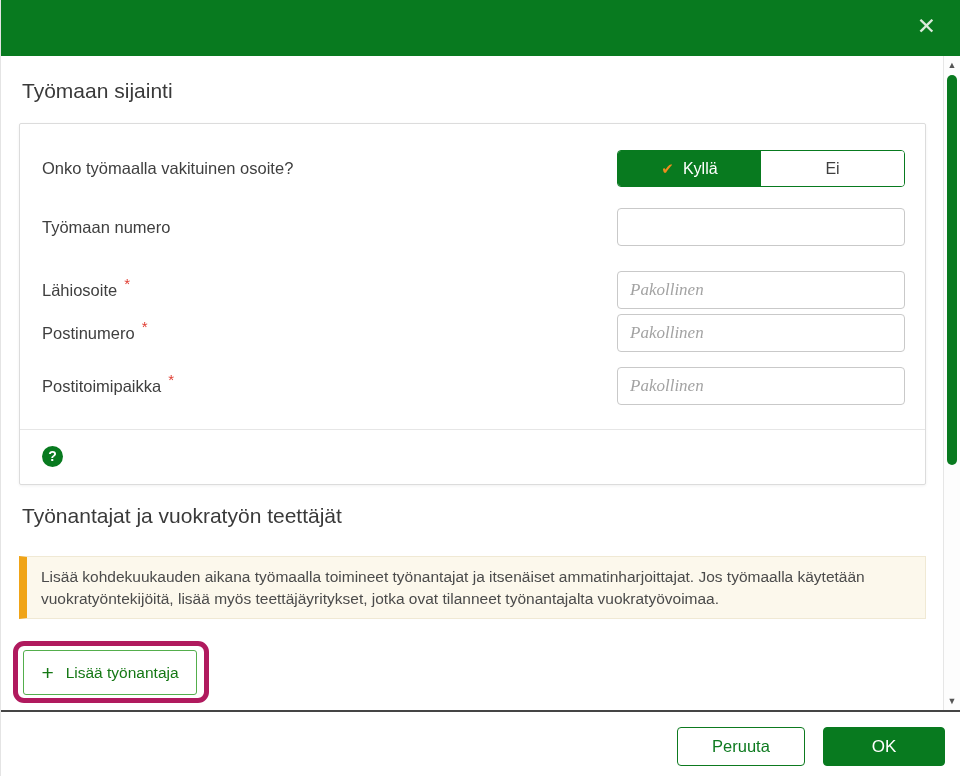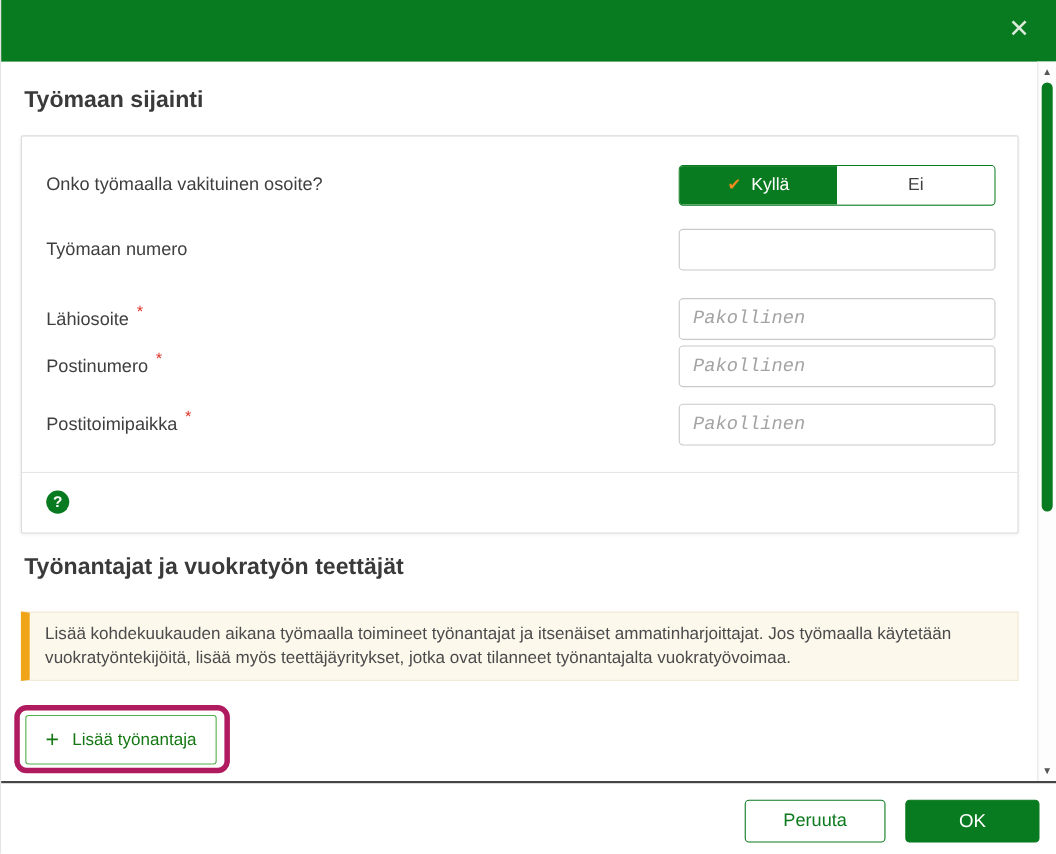--- a/index.html
+++ b/index.html
@@ -37,21 +37,21 @@
   .scroll-arrow.up { top: 4px; }
   .scroll-arrow.down { bottom: 4px; }
   .scroll-thumb {
     position: absolute; left: 3px; width: 10px; top: 19px; height: 390px;
     background: #087a1f; border-radius: 6px; cursor: grab;
   }
 
   
   .section-heading {
     position: absolute; left: 21px;
-    font-size: 21px; color: #3a3a3a; font-weight: 700;
+    font-size: 21px; color: #3a3a3a; font-weight: 400;
   }
   #heading-location { top: 79px; }
   #heading-employers { top: 504px; }
 
   
   .card {
     position: absolute; left: 18px; top: 123px; width: 907px; height: 362px;
     background: #fff; border: 1px solid #dcdcdc; border-radius: 2px;
     box-shadow: 0 1px 3px rgba(0,0,0,.06);
   }
@@ -81,21 +81,21 @@
   }
   .toggle .seg.selected { background: #087a1f; color: #fff; }
   .toggle .seg.unselected { background: #fff; color: #3f3f3f; }
   .check-icon { color: #f08c1e; font-size: 15px; line-height: 1; }
 
   
   .text-input {
     width: 288px; height: 38px;
     border: 1px solid #c9c9c9; border-radius: 4px;
     padding: 0 12px; font-size: 17px; color: #333;
-    font-family: Liberation Mono, monospace;
+    font-family: Liberation Serif, serif;
     background: #fff; outline: none;
   }
   .text-input::placeholder { font-style: italic; color: #a3a3a3; opacity: 1; }
 
   
   .card-divider {
     position: absolute; left: 0; right: 0; top: 305px;
     border-top: 1px solid #e6e6e6;
   }
   .help-row {

